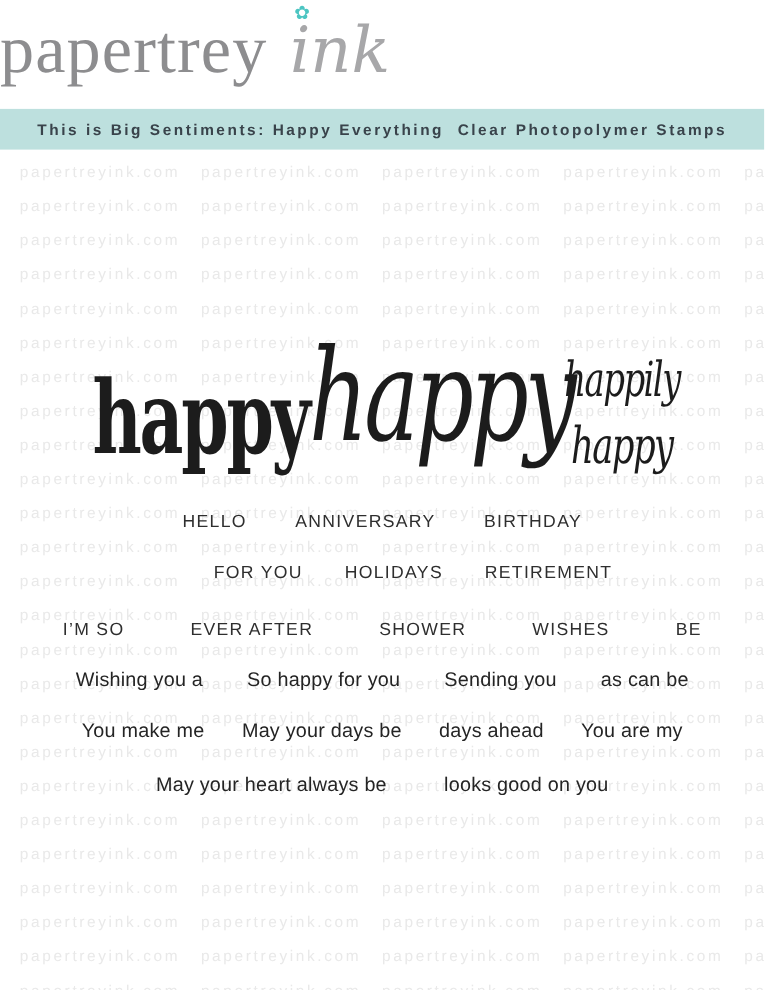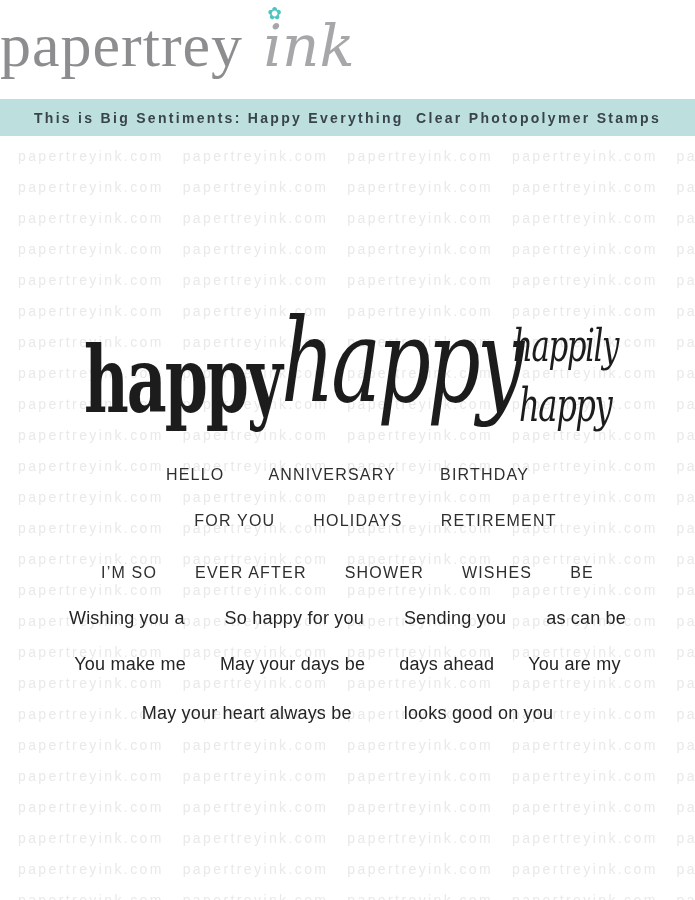--- a/index.html
+++ b/index.html
@@ -83,21 +83,21 @@
   }
   .stamp-row.caps span{
     font-size:16px;letter-spacing:1.2px;color:#2e2e2e;
     font-weight:400;white-space:pre;
   }
   .stamp-row.lower span{
     font-size:18px;letter-spacing:.2px;color:#242424;white-space:pre;
   }
   .stamp-row:nth-child(1){top:466px;gap:44px;}
   .stamp-row:nth-child(2){top:512px;gap:38px;padding-left:28px;}
-  .stamp-row:nth-child(3){top:564px;gap:38px;}
+  .stamp-row:nth-child(3){top:564px;gap:60px;}
   .stamp-row:nth-child(4){top:608px;gap:40px;}
   .stamp-row:nth-child(5){top:654px;gap:34px;}
   .stamp-row:nth-child(6){top:703px;gap:52px;}
 </style>
 </head>
 <body>
 
 <div class="page">
 
   <div class="watermark" id="watermark">

